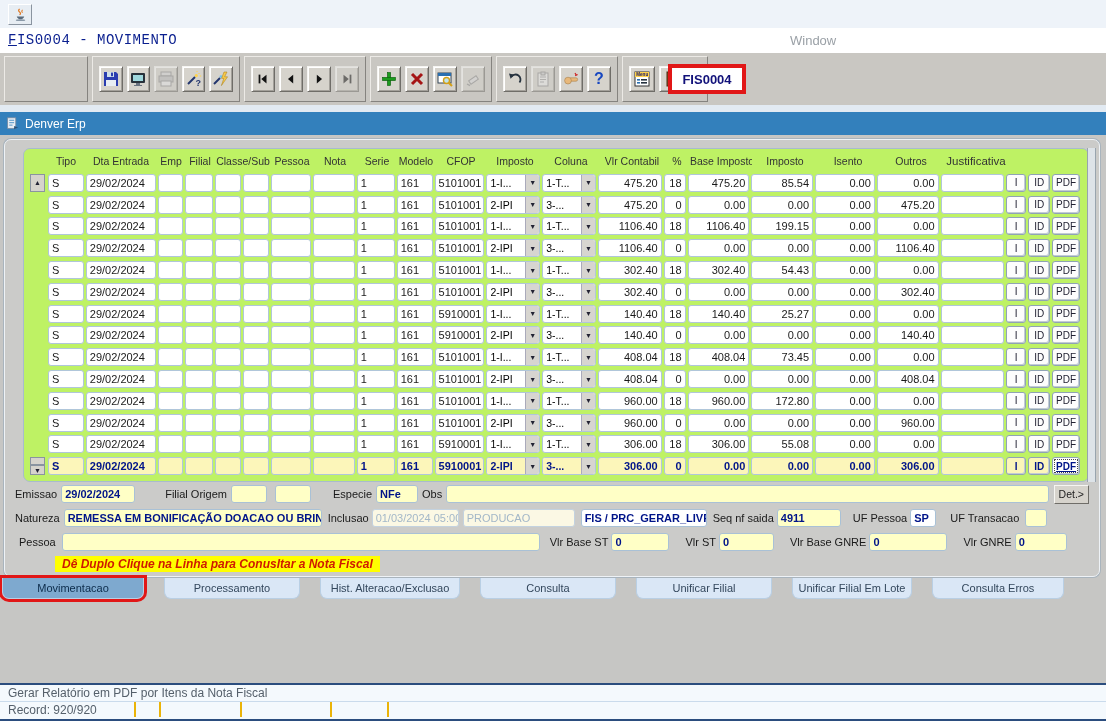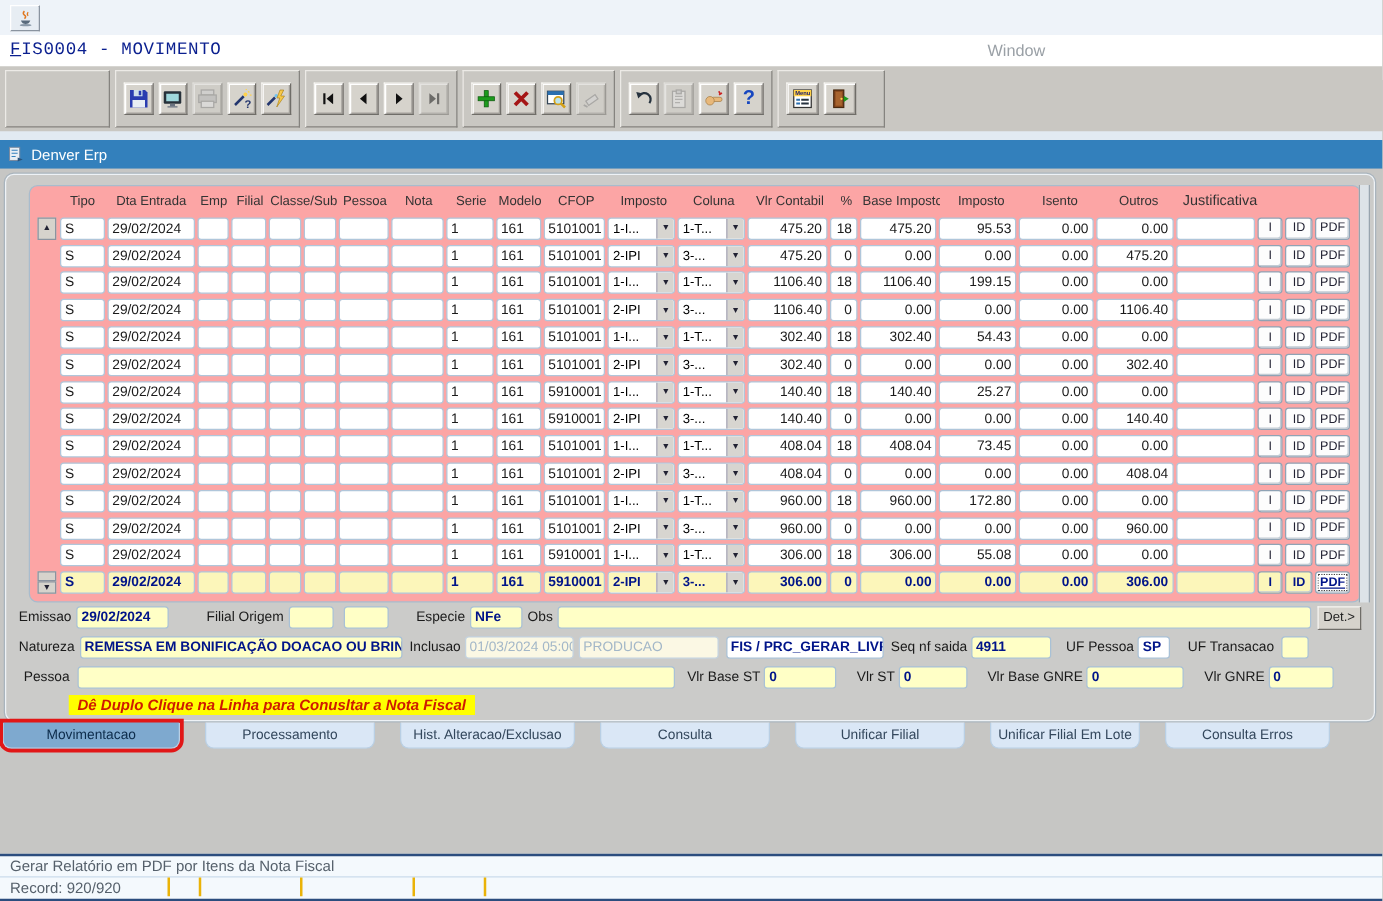--- a/index.html
+++ b/index.html
@@ -34,21 +34,21 @@
   
   .app-titlebar { position:absolute; left:0; top:112px; width:1106px; height:23px; background:#3380bc;
                   display:flex; align-items:center; gap:6px; padding-left:6px; }
   .app-title { color:#ffffff; font-size:12px; }
 
   
   .main-panel { position:absolute; left:0; top:135px; width:1106px; height:548px; background:#c6c6c4; }
   .content-box { position:absolute; left:4px; top:4px; width:1096px; height:438px; background:#cbcbc9;
                  border:1px solid #eef2f6; border-radius:7px; box-shadow:0 0 0 1px #a9b4bd; }
 
-  .grid-box { position:absolute; left:18px; top:8px; width:1066px; height:334px; background:#fca5a5;
+  .grid-box { position:absolute; left:18px; top:8px; width:1066px; height:334px; background:#bef264;
               border:1px solid #a8bccd; border-radius:7px; padding:0 6px; }
   .vscroll { position:absolute; right:3px; top:8px; width:9px; height:334px; background:#dde3e8;
              border-left:1px solid #98a4ae; border-right:1px solid #98a4ae; }
 
   .ghead { position:absolute; left:6px; top:6px; height:15px; display:flex; font-size:10.5px; color:#333; }
   .ghead span { margin-right:2px; text-align:center; white-space:nowrap; overflow:hidden; }
   .grows { position:absolute; left:6px; top:23px; right:6px; }
   .grow { display:flex; align-items:center; height:21.8px; }
   .c { height:18px; background:#ffffff; border:1px solid #b0c6da; border-radius:3px; margin-right:2px;
        font-size:11px; color:#1a1a1a; display:flex; align-items:center; padding:0 3px; overflow:hidden; white-space:nowrap; }
@@ -300,20 +300,23 @@
       <svg width="16" height="16" viewBox="0 0 16 16">
             <rect x="3" y="1" width="8" height="14" fill="#8a4a1f" stroke="#4a2a10"></rect>
             <rect x="4.5" y="2.5" width="5" height="11" fill="#a8642e"></rect>
             <circle cx="9.2" cy="8" r="0.9" fill="#ffd24a"></circle>
             <polygon points="11,5.5 15,8 11,10.5" fill="#1d9b1d"></polygon>
           </svg>
     </span>
       </div>
   </div>
 
+  <div class="tgroup" style="left:662px;width:96px;border:none;">
+    <div class="prog-box">FIS0004</div>
+  </div>
 
 </div>
 
 <div class="gap-strip"></div>
 
 <div class="app-titlebar">
   <span>
     <svg width="13" height="13" viewBox="0 0 16 16">
         <rect x="2" y="1" width="10" height="13" fill="#e8eef4" stroke="#7a8aa0"></rect>
         <path d="M4 4 h6 M4 7 h6 M4 10 h4" stroke="#3380bc"></path>
@@ -369,21 +372,21 @@
       <span class="cval">1-I...</span>
               <span class="dd">▼</span>
     </div>
     <div class="combo w-combo">
       <span class="cval">1-T...</span>
               <span class="dd">▼</span>
     </div>
     <div class="c num w-vlr">475.20</div>
     <div class="c num w-pct">18</div>
     <div class="c num w-base">475.20</div>
-    <div class="c num w-imp">95.53</div>
+    <div class="c num w-imp">85.54</div>
     <div class="c num w-ise">0.00</div>
     <div class="c num w-out">0.00</div>
     <div class="c w-jus"></div>
     <button class="mini w-bi">I</button>
     <button class="mini w-bid">ID</button>
     <button class="mini w-bpdf">PDF</button>
   </div>
 
   <div class="grow">
     <div class="acell w-arrow"></div>

